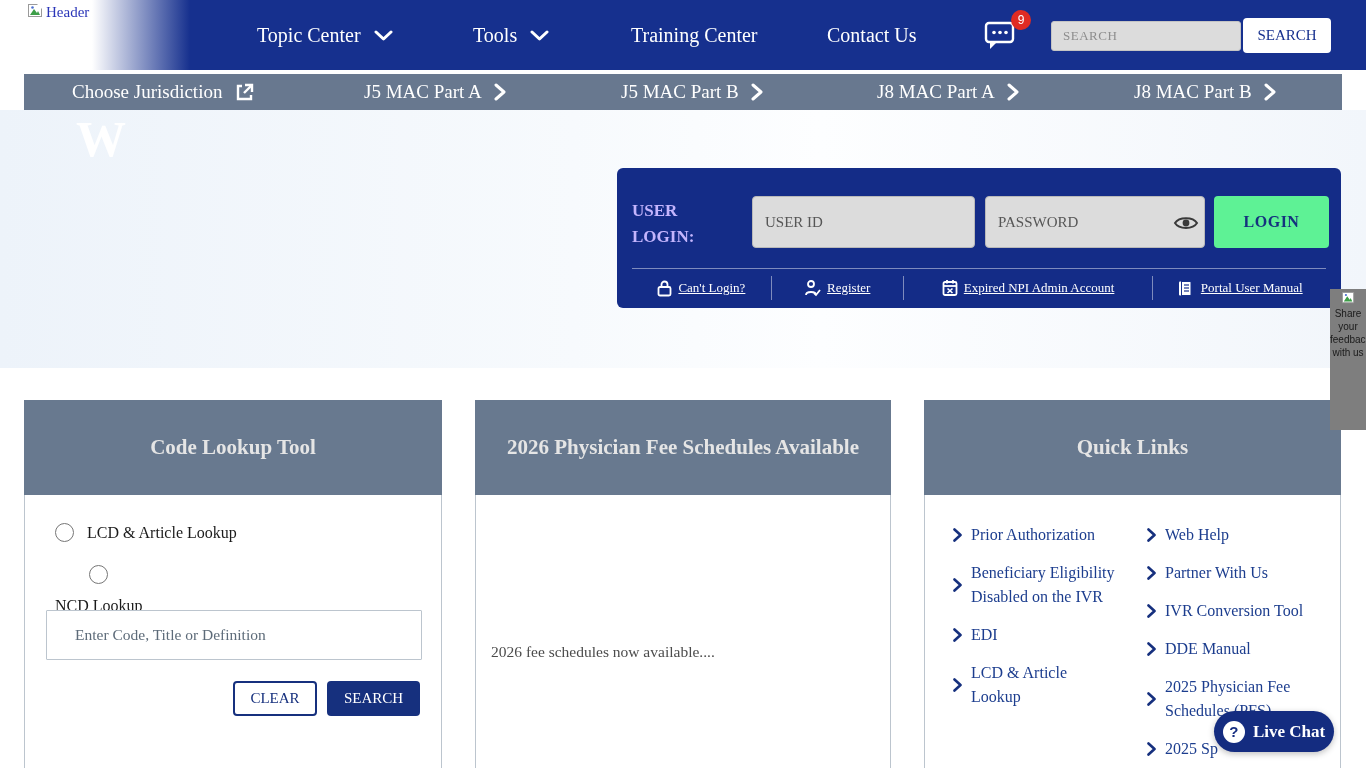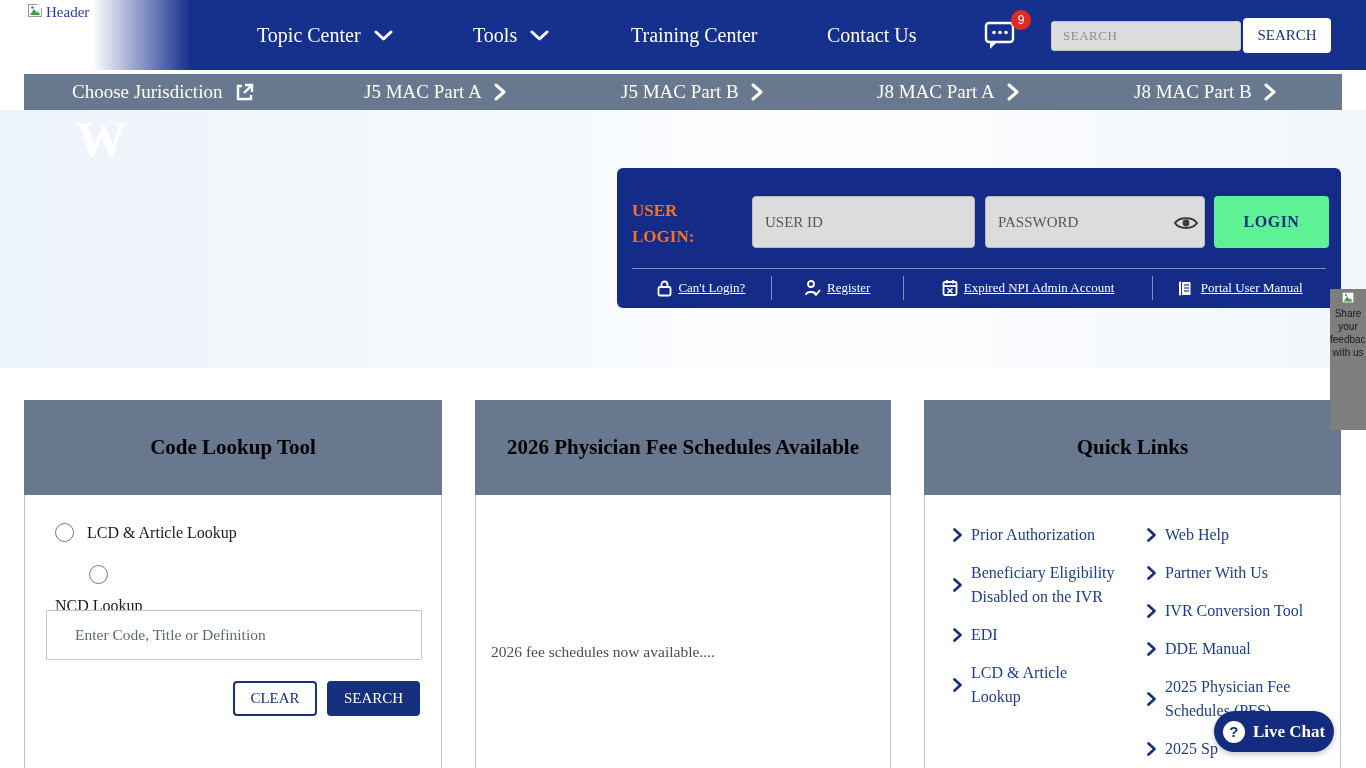--- a/index.html
+++ b/index.html
@@ -38,21 +38,21 @@
 
   
   .hero { position:absolute; top:110px; left:0; width:1366px; height:258px;
           background:linear-gradient(90deg,#edf3fa 0%,#f7fafd 42%,#fdfeff 60%,#f2f6fb 100%); }
   .watermark { position:absolute; left:76px; top:0px; font-size:50px; font-weight:bold;
                color:rgba(255,255,255,0.95); }
 
   
   .login-box { position:absolute; left:617px; top:168px; width:724px; height:140px;
                background:#142c87; border-radius:6px; z-index:10; }
-  .login-label { position:absolute; left:15px; top:30px; width:90px; color:#f97316; font-weight:bold;
+  .login-label { position:absolute; left:15px; top:30px; width:90px; color:#c4b5fd; font-weight:bold;
                  font-size:17px; line-height:1.55; }
   .login-input { position:absolute; top:28px; height:52px; background:#dcdcdc; border:1px solid #b9b9b9;
                  border-radius:4px; font-family:"Liberation Serif",serif; font-size:15px; color:#333;
                  padding:0 12px; }
   .login-input::placeholder { color:#565656; }
   .uid-input { left:135px; width:223px; }
   .pwd-input { left:368px; width:220px; padding-right:40px; }
   .eye-btn { position:absolute; left:556px; top:46px; width:26px; height:18px; background:none; border:none;
              cursor:pointer; padding:0; }
   .login-btn { position:absolute; left:597px; top:28px; width:115px; height:52px; background:#5ef295;
@@ -70,21 +70,21 @@
   
   .feedback-tab { position:absolute; left:1330px; top:289px; width:36px; height:141px; background:#7e7e7e;
                   z-index:40; cursor:pointer; overflow:hidden; text-align:center; padding-top:3px;
                   font-family:"Liberation Sans",sans-serif; font-size:10px; line-height:1.3; color:#1a1a1a; }
 
   
   .card { position:absolute; top:400px; }
   .card-1 { left:24px;  width:418px; }
   .card-2 { left:475px; width:416px; }
   .card-3 { left:924px; width:417px; }
-  .card-header { height:95px; background:#68798f; color:#000000; display:flex; align-items:center;
+  .card-header { height:95px; background:#68798f; color:#e5e5e5; display:flex; align-items:center;
                  justify-content:center; text-align:center; font-weight:bold; font-size:21px; padding:0 28px; }
   .card-body { background:#ffffff; border:1px solid #bcc5ce; border-top:none; height:380px; position:relative; }
 
   
   .radio-row { position:absolute; left:30px; display:flex; align-items:center; gap:13px; cursor:pointer; }
   .rr-0 { top:28px; } .rr-1 { top:70px;flex-direction:column; }
   .radio-row input[type=radio] { width:19px; height:19px; accent-color:#5a5a5a; cursor:pointer; }
   .radio-row .rlabel { font-size:16px; color:#1b1b1b; }
   .code-input { position:absolute; left:21px; top:115px; width:376px; height:50px;
                 border:1px solid #bcc5ce; border-radius:1px; font-family:"Liberation Serif",serif;

